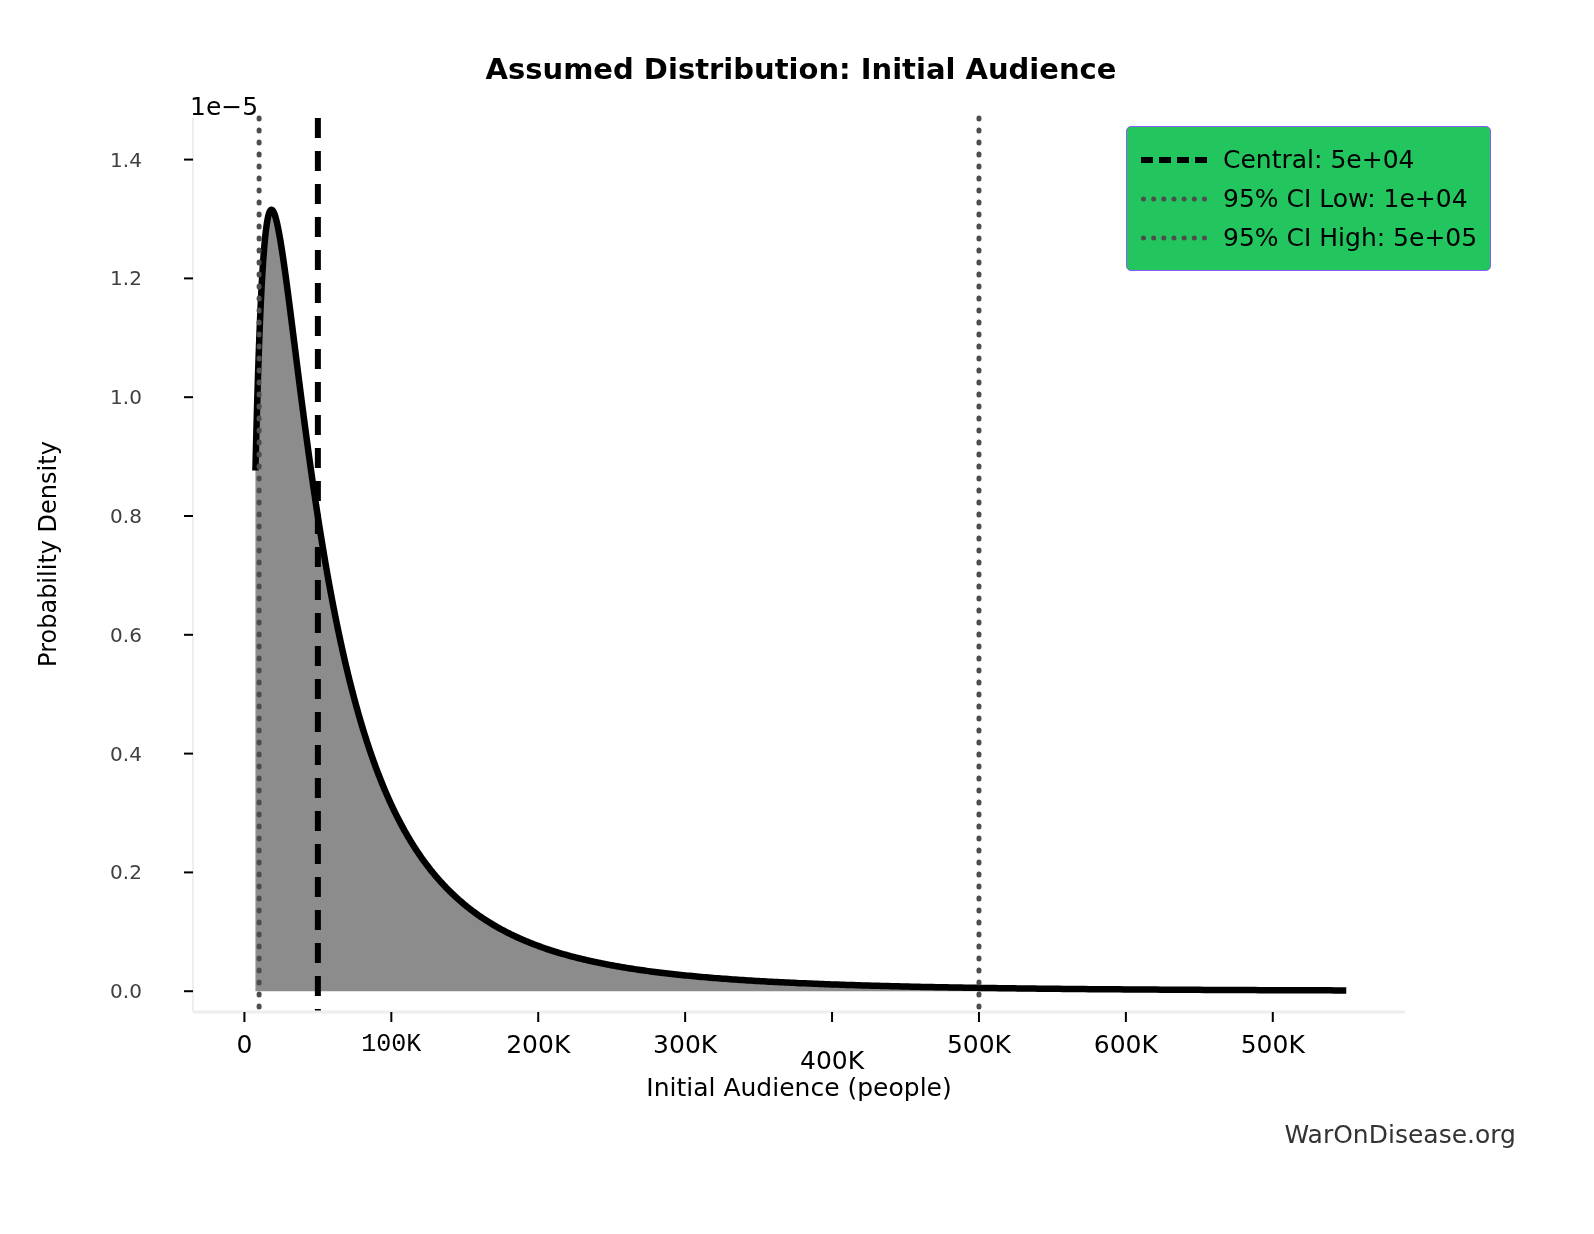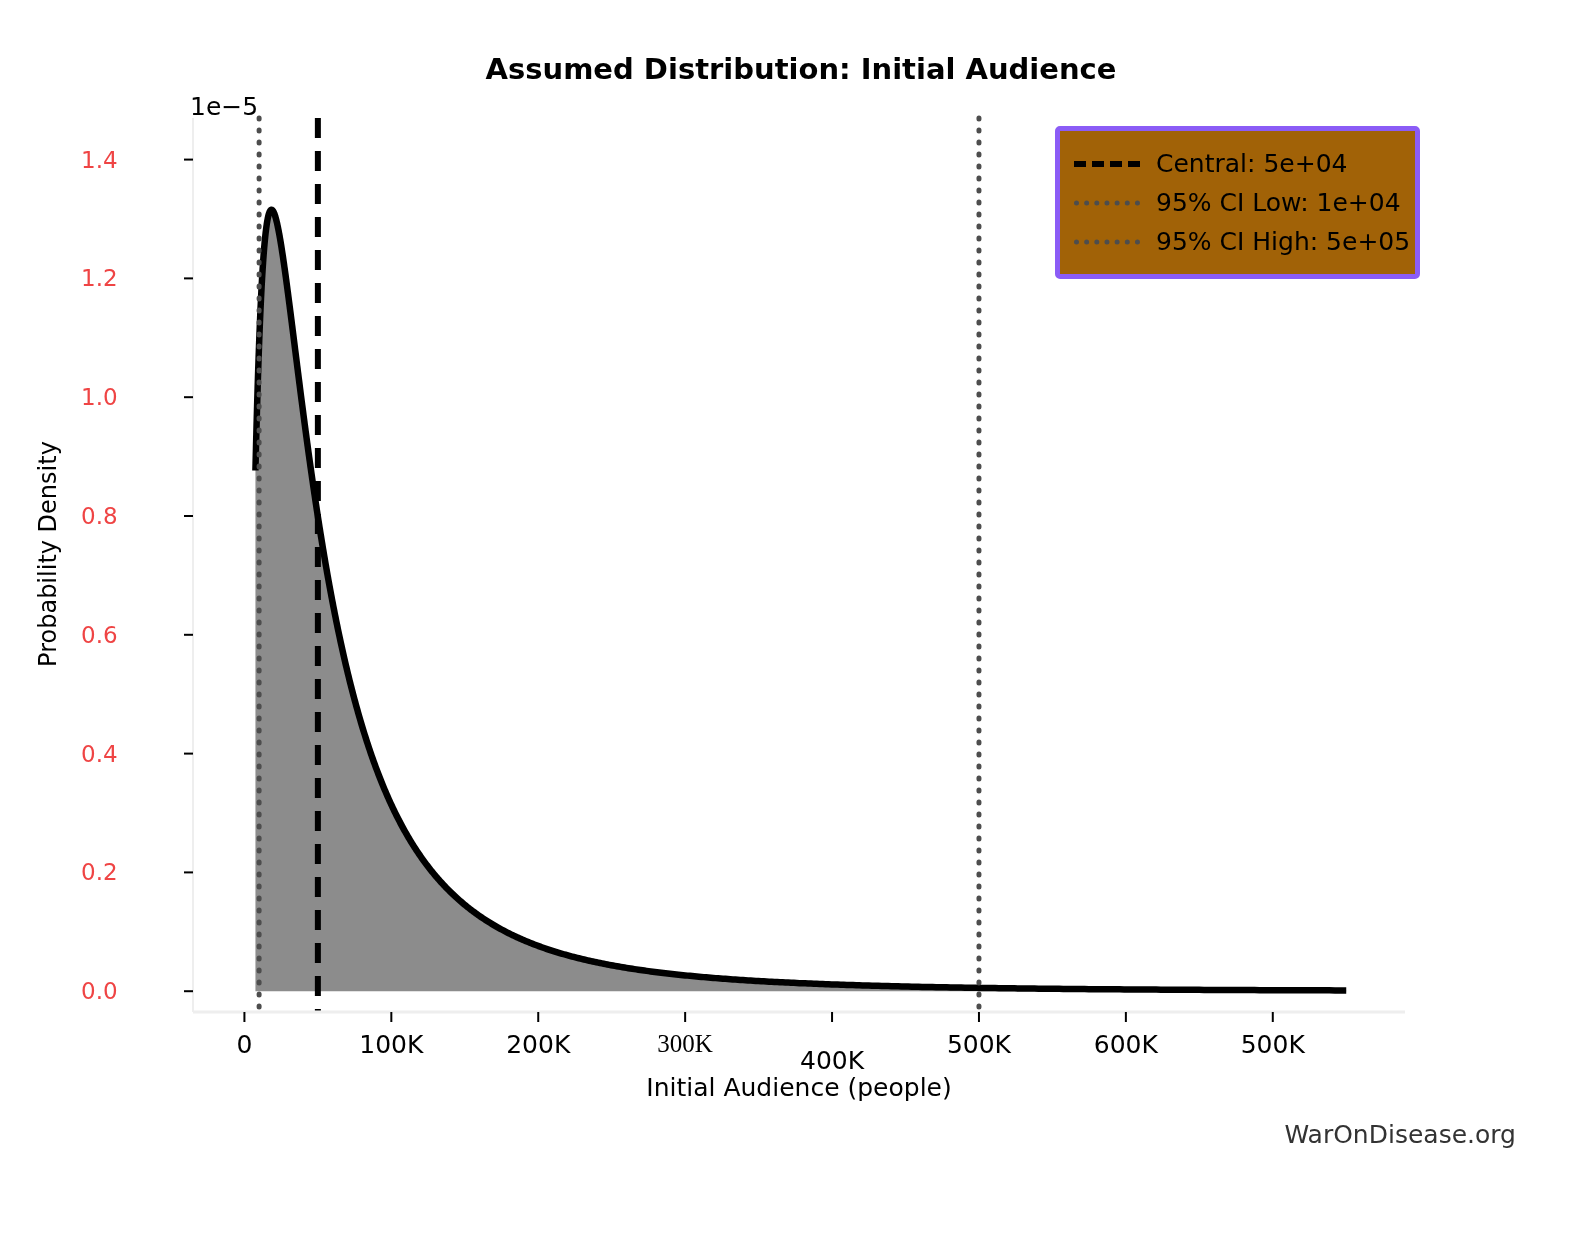--- a/index.html
+++ b/index.html
@@ -64,44 +64,44 @@
     right: 78px;
     top: 1120px;
     font-size: 25px;
     color: #333333;
     text-align: left;
   }
   .ytick-label {
     position: absolute;
     right: 0;
     width: 90px;
-    text-align: left;
-    font-size: 23px;
-    color: #ef4444;
+    text-align: center;
+    font-size: 20px;
+    color: #404040;
     transform: translateY(-50%);
   }
   .xtick-label {
     position: absolute;
     top: 0;
     width: 140px;
     margin-left: -70px;
     text-align: center;
     font-size: 25px;
     color: #000000;
   }
   .ytick-wrap, .xtick-wrap { position: absolute; left:0; top:0; width:1594px; height:1234px; }
   .legend-box {
     position: absolute;
-    left: 1055px;
+    left: 1126px;
     top: 126px;
     width: 365px;
     box-sizing: border-box;
-    border: 5px solid #8b5cf6;
+    border: 1px solid #8b5cf6;
     border-radius: 5px;
-    background: #a16207;
+    background: #22c55e;
     padding: 13px 14px 13px 14px;
   }
   .legend-row {
     display: flex;
     align-items: center;
     height: 39px;
   }
   .legend-sample {
     width: 66px;
     height: 20px;
@@ -166,23 +166,23 @@
       <div class="ytick-label" style="top: 872.405px; left: 81px; width: 90px;">0.2</div>
       <div class="ytick-label" style="top: 753.601px; left: 81px; width: 90px;">0.4</div>
       <div class="ytick-label" style="top: 634.797px; left: 81px; width: 90px;">0.6</div>
       <div class="ytick-label" style="top: 515.993px; left: 81px; width: 90px;">0.8</div>
       <div class="ytick-label" style="top: 397.189px; left: 81px; width: 90px;">1.0</div>
       <div class="ytick-label" style="top: 278.385px; left: 81px; width: 90px;">1.2</div>
       <div class="ytick-label" style="top: 159.581px; left: 81px; width: 90px;">1.4</div>
     </div>
   <div class="xtick-wrap" id="xtick-wrap">
       <div class="xtick-label" style="left: 244.418px; top: 1030px;">0</div>
-      <div class="xtick-label" style="left: 391.327px; top: 1030px;">100K</div>
+      <div class="xtick-label" style="left: 391.327px; top: 1030px; font-family: Liberation Mono, monospace;">100K</div>
       <div class="xtick-label" style="left: 538.236px; top: 1030px;">200K</div>
-      <div class="xtick-label" style="left: 685.145px; top: 1030px; font-family: Liberation Serif, serif;">300K</div>
+      <div class="xtick-label" style="left: 685.145px; top: 1030px;">300K</div>
       <div class="xtick-label" style="left: 832.055px; top: 1046px;">400K</div>
       <div class="xtick-label" style="left: 978.964px; top: 1030px;">500K</div>
       <div class="xtick-label" style="left: 1125.87px; top: 1030px; text-align: center;">600K</div>
       <div class="xtick-label" style="left: 1272.78px; top: 1030px;">500K</div>
     </div>
 
   <div class="xlabel">Initial Audience (people)</div>
 
   <div class="legend-box">
     <div class="legend-row">

